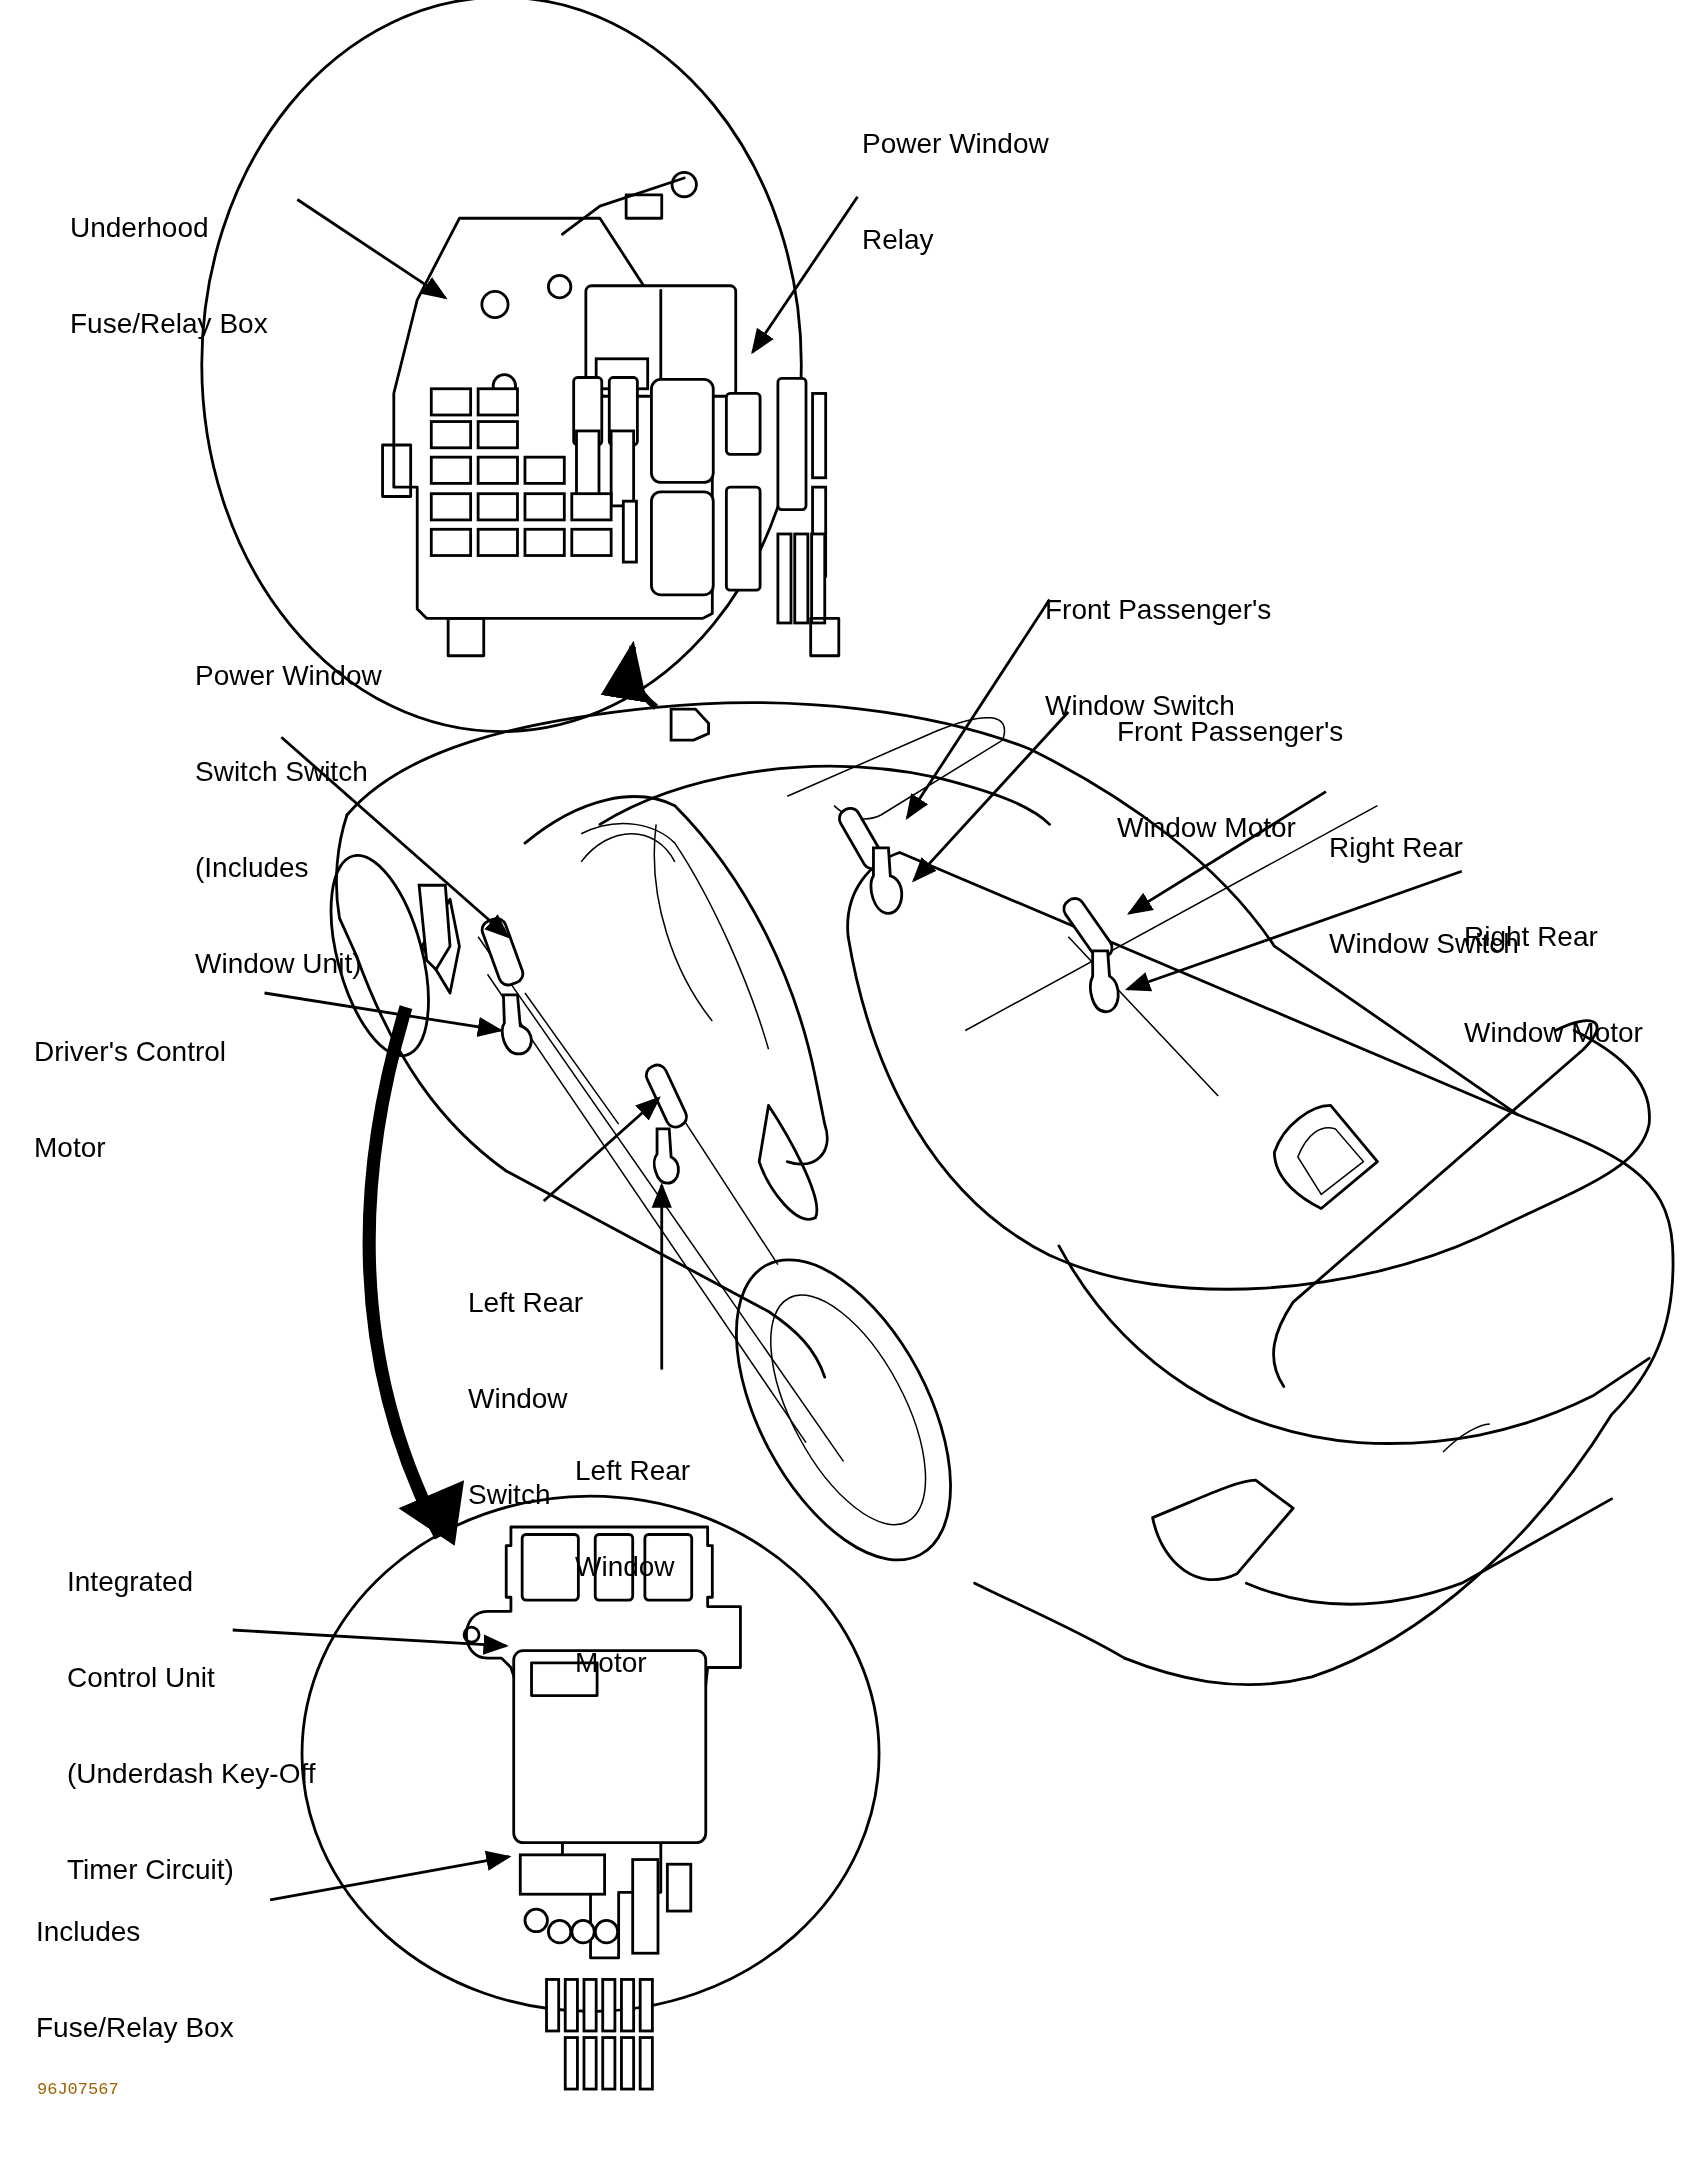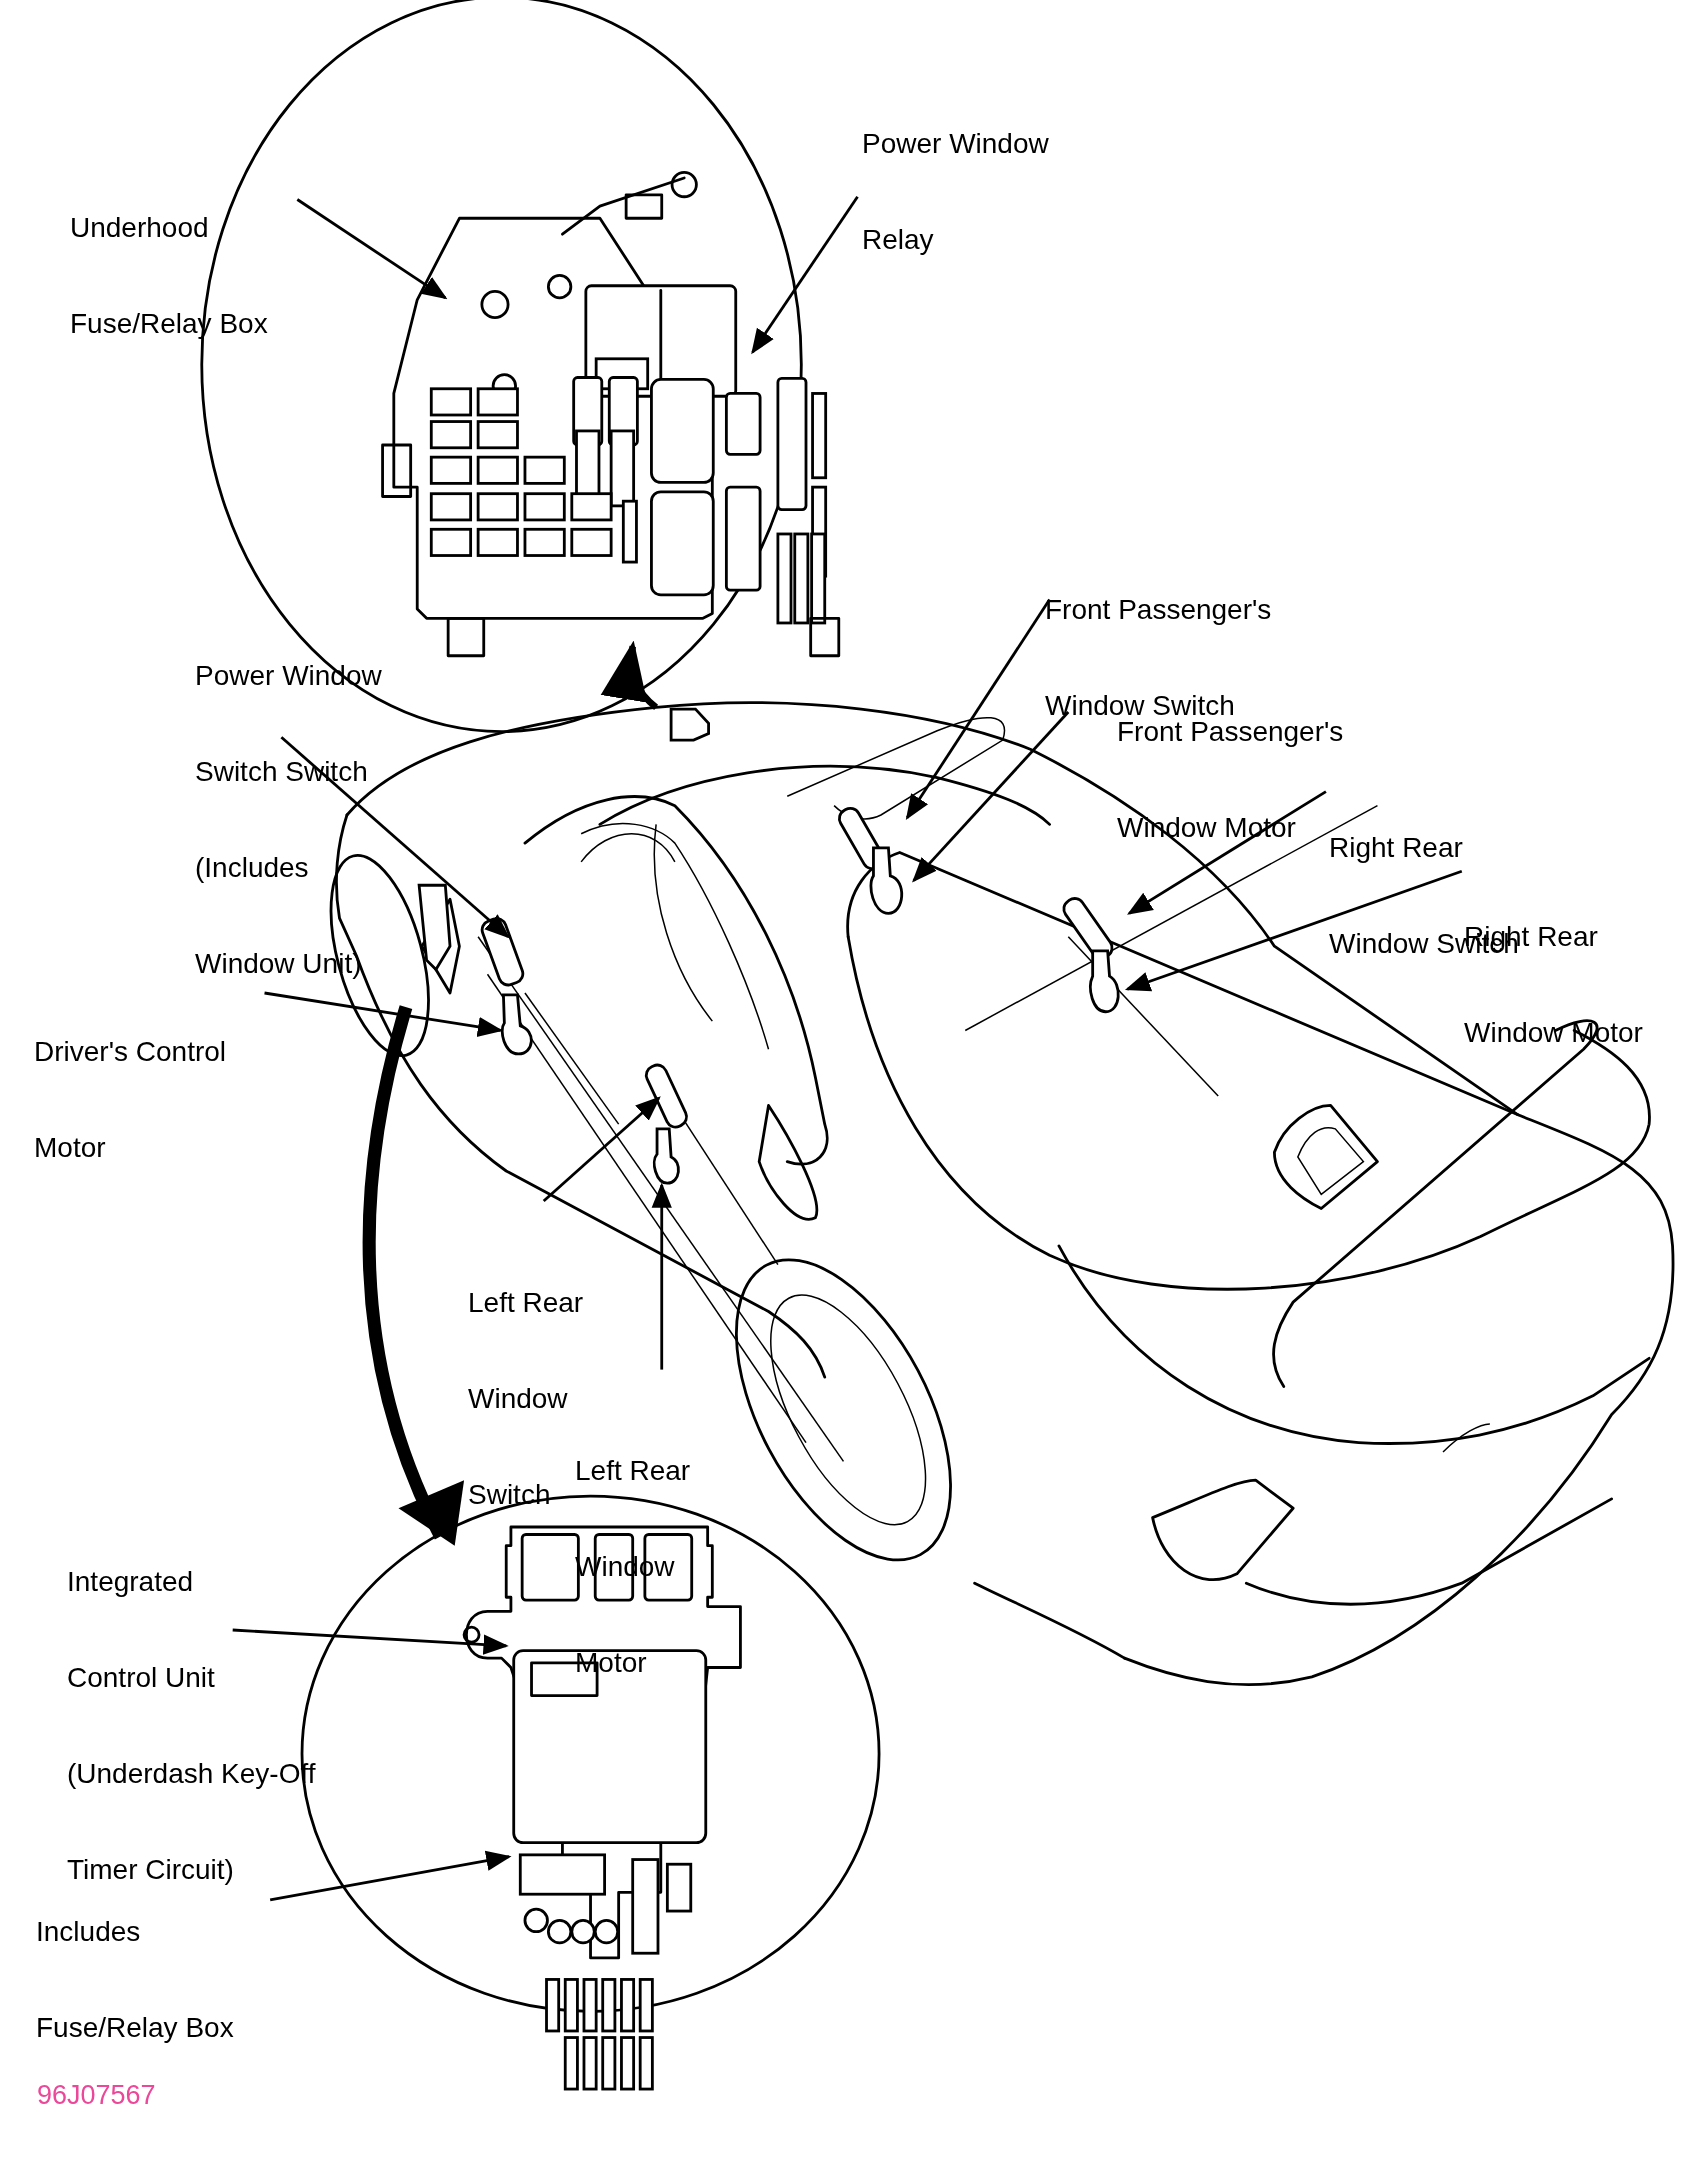--- a/index.html
+++ b/index.html
@@ -1,20 +1,20 @@
 <!DOCTYPE html>
 <html style="font-size:15px"><head>
 <meta charset="utf-8">
 <style>
   html, body { margin: 0; padding: 0; background: #ffffff; }
   body { width: 1701px; height: 2164px; position: relative; overflow: hidden; }
   #diagram { position: absolute; left: 0; top: 0; width: 1701px; height: 2164px; }
   .lbl { position: absolute; font-family: "Liberation Sans", sans-serif; font-size: 28px; line-height: 32px; color: #000000; white-space: pre; }
   .lbl span { display: block; }
-  .fig-id { position: absolute; left: 37px; top: 2080px; font-family: Liberation Sans, sans-serif; font-size: 27px; color: #ec4899; }
+  .fig-id { position: absolute; left: 37px; top: 2080px; font-family: Liberation Mono, monospace; font-size: 17px; color: #a16207; }
   svg .ln { fill: none; stroke: #000; stroke-width: 3; stroke-linejoin: round; stroke-linecap: round; }
   svg .th { fill: none; stroke: #000; stroke-width: 1.6; }
   svg .bx { fill: #fff; stroke: #000; stroke-width: 3; }
   svg .ptr { fill: none; stroke: #000; stroke-width: 3; }
 </style>
 </head>
 <body>
 
 <svg id="diagram" viewBox="0 0 1815 2310" xmlns="http://www.w3.org/2000/svg">
   <defs>

